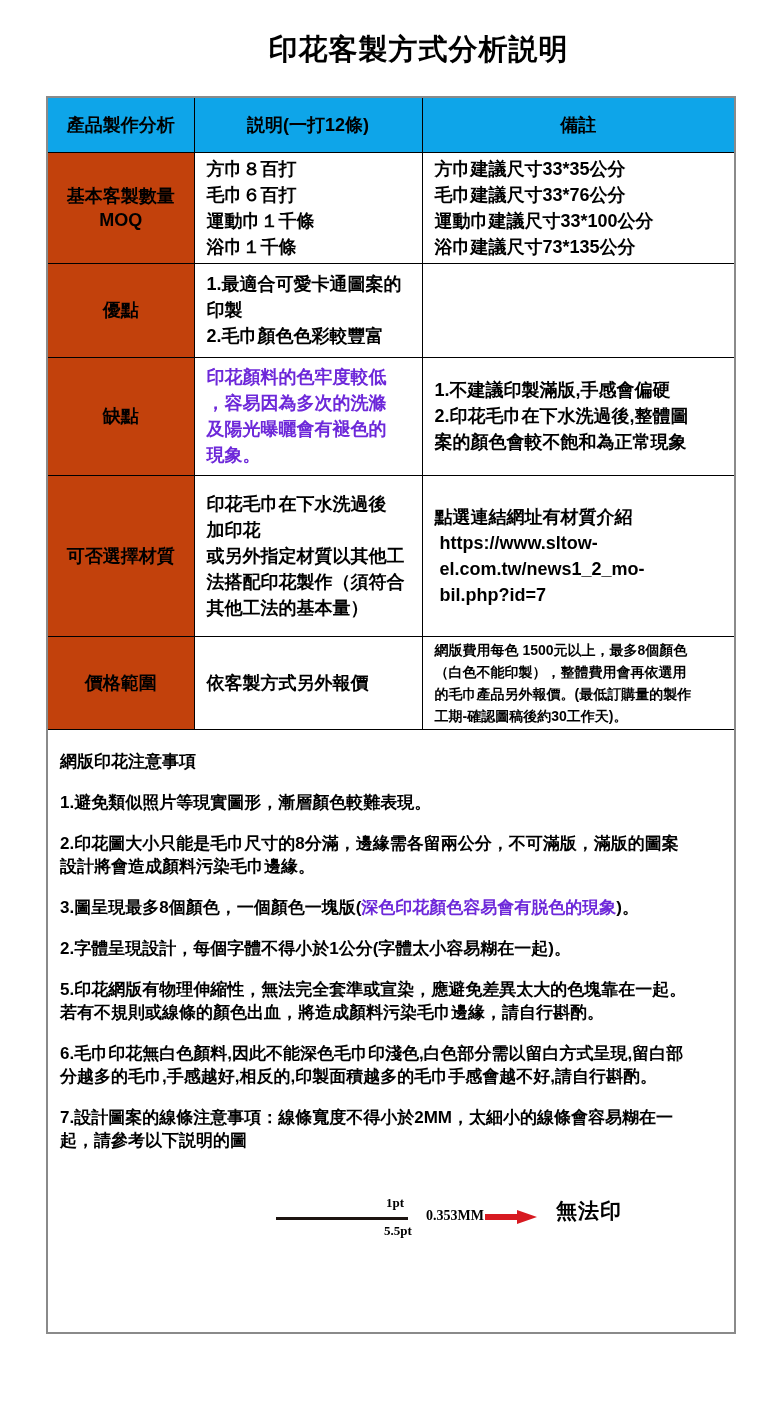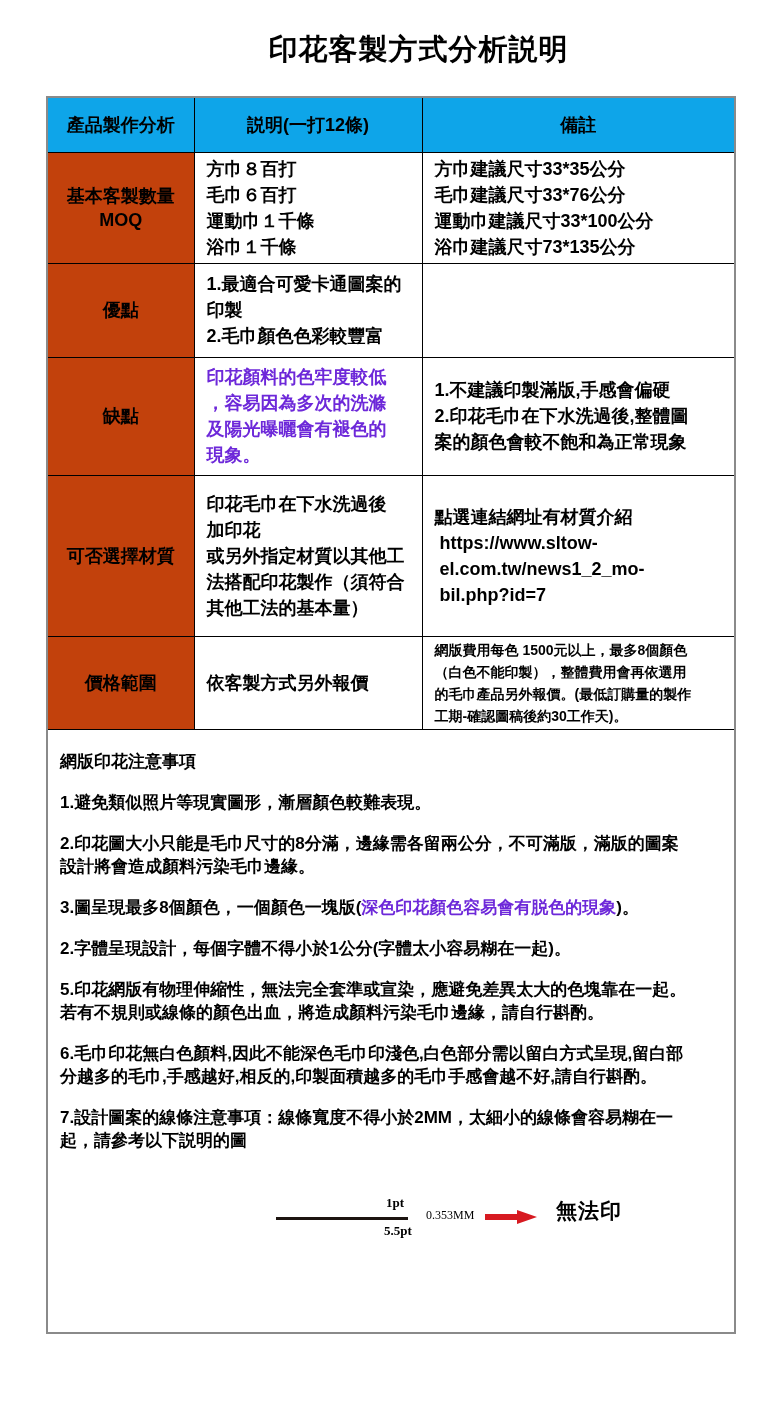--- a/index.html
+++ b/index.html
@@ -73,22 +73,22 @@
   }
   .diagram .abs { position:absolute; }
   .thin-line { width:132px; height:3px; background:#1c1410; }
   .serif {
     font-family:"Liberation Serif", serif;
     font-weight:bold;
     font-size:13px;
   }
   .serif-sm {
     font-family:"Liberation Serif", serif;
-    font-weight:normal;
-    font-size:12px;
+    font-weight:bold;
+    font-size:14px;
   }
   .verdict {
     font-weight:bold;
     font-size:21px;
     letter-spacing:1px;
   }
   svg .red-fill { fill:#d71a21; }
 </style>
 </head>
 <body>

